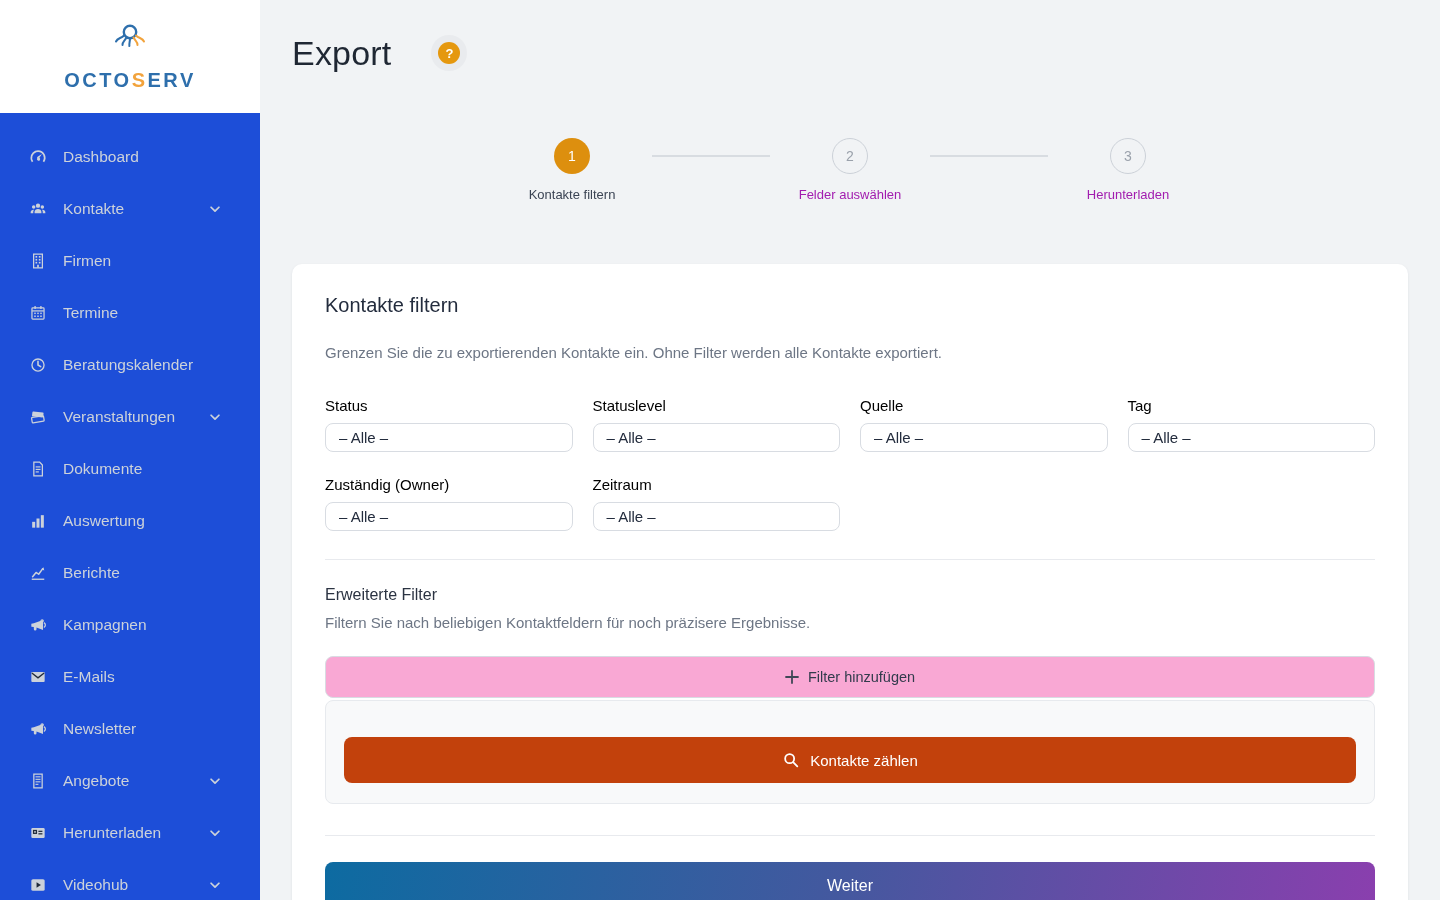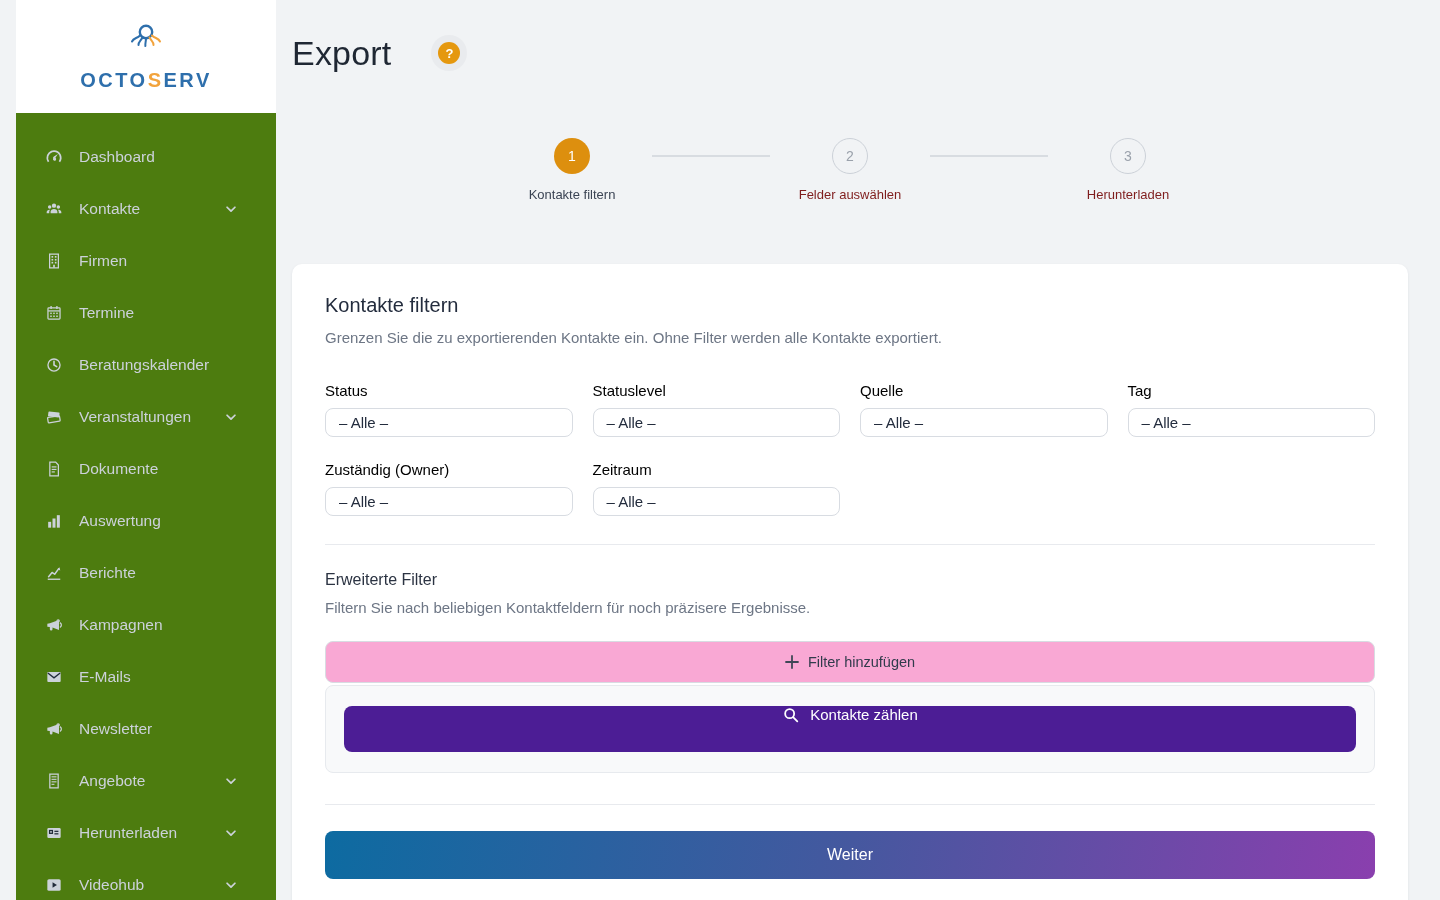--- a/index.html
+++ b/index.html
@@ -5,22 +5,22 @@
   * { margin: 0; padding: 0; box-sizing: border-box; }
   html, body { width: 1440px; height: 900px; overflow: hidden; }
   body {
     font-family: "Liberation Sans", "DejaVu Sans", sans-serif;
     background: #f1f3f5;
     color: #232c3d;
   }
 
   
   .sidebar {
-    position: fixed; left: 16px; top: 0; width: 260px; height: 100%;
-    background: #4d7c0f; z-index: 10;
+    position: fixed; left: 0; top: 0; width: 260px; height: 100%;
+    background: #1d4ed8; z-index: 10;
   }
   .logo-panel {
     height: 113px; background: #ffffff;
     display: flex; flex-direction: column; align-items: center; justify-content: center;
     gap: 3px; cursor: pointer;
   }
   .brand-text {
     font-size: 20px; letter-spacing: 2.5px; font-weight: 600; color: #2e6fac;
   }
   .brand-text .accent { color: #f2a33c; }
@@ -55,34 +55,34 @@
     width: 36px; height: 36px; border-radius: 50%;
     display: flex; align-items: center; justify-content: center;
     font-size: 14px;
   }
   .step.active .step-circle { background: #dd8f0e; color: #fff; }
   .step.inactive .step-circle {
     background: transparent; border: 1.5px solid #ccd1d8; color: #9aa1ab;
   }
   .step-label { margin-top: 13px; font-size: 13px; white-space: nowrap; }
   .step.active .step-label { color: #3b4454; }
-  .step.inactive .step-label { color: #7f1d1d; }
+  .step.inactive .step-label { color: #a21caf; }
   .step-line {
     width: 118px; height: 2px; background: #d8dce1; margin-top: 17px;
     flex: 0 0 auto;
   }
 
   
   .card {
     margin-top: 62px; background: #fff; border-radius: 10px;
     box-shadow: 0 1px 3px rgba(30,40,60,0.08);
     padding: 30px 33px 32px;
   }
   .card-title { font-size: 20px; font-weight: 500; color: #232c3d; }
-  .card-subtitle { margin-top: 12px; font-size: 15px; color: #6d7685; }
+  .card-subtitle { margin-top: 27px; font-size: 15px; color: #6d7685; }
 
   .filter-grid {
     margin-top: 36px;
     display: grid; grid-template-columns: repeat(4, 1fr);
     column-gap: 20px; row-gap: 24px;
   }
   .field-label { font-size: 15px; color: #000000; margin-bottom: 9px; }
   .select-box {
     height: 29px; border: 1px solid #d8dce2; border-radius: 8px;
     display: flex; align-items: center; padding: 0 13px;
@@ -102,23 +102,24 @@
     font-family: inherit;
   }
   .plus-icon { display: flex; color: #3f4756; }
 
   .count-panel {
     margin-top: 2px; background: #f8f9fa; border: 1px solid #e7eaee;
     border-radius: 8px; padding: 20px 18px;
   }
   .count-btn {
     width: 100%; height: 46px; border: none; border-radius: 8px;
-    background: #4c1d95; color: #fff; font-size: 15px; cursor: pointer;
-    display: flex; justify-content: center; gap: 10px;
+    background: #c2410c; color: #fff; font-size: 15px; cursor: pointer;
+    display: flex; align-items: center; justify-content: center; gap: 10px;
     font-family: inherit;
+    margin-top: 16px;
   }
   .search-icon { display: flex; }
 
   .divider2 { height: 1px; background: #e8eaee; margin-top: 31px; }
 
   .next-btn {
     margin-top: 26px; width: 100%; height: 48px; border: none; border-radius: 8px;
     background: linear-gradient(100deg, #0d6ba1 0%, #45589f 50%, #8a3fae 100%);
     color: #fff; font-size: 16px; cursor: pointer; font-family: inherit;
   }

